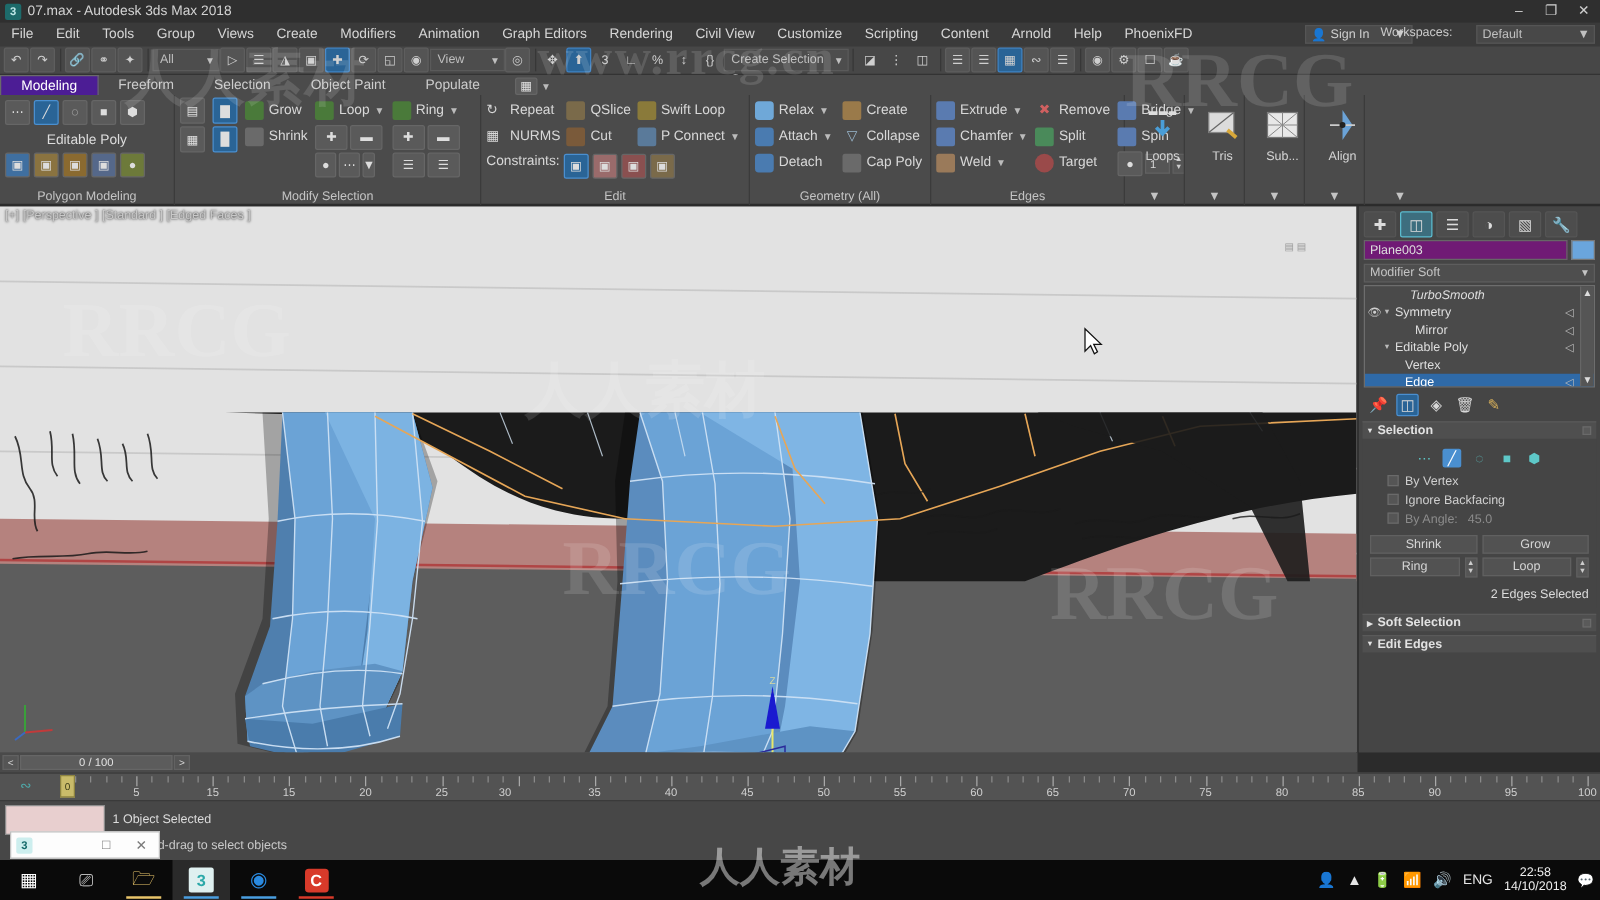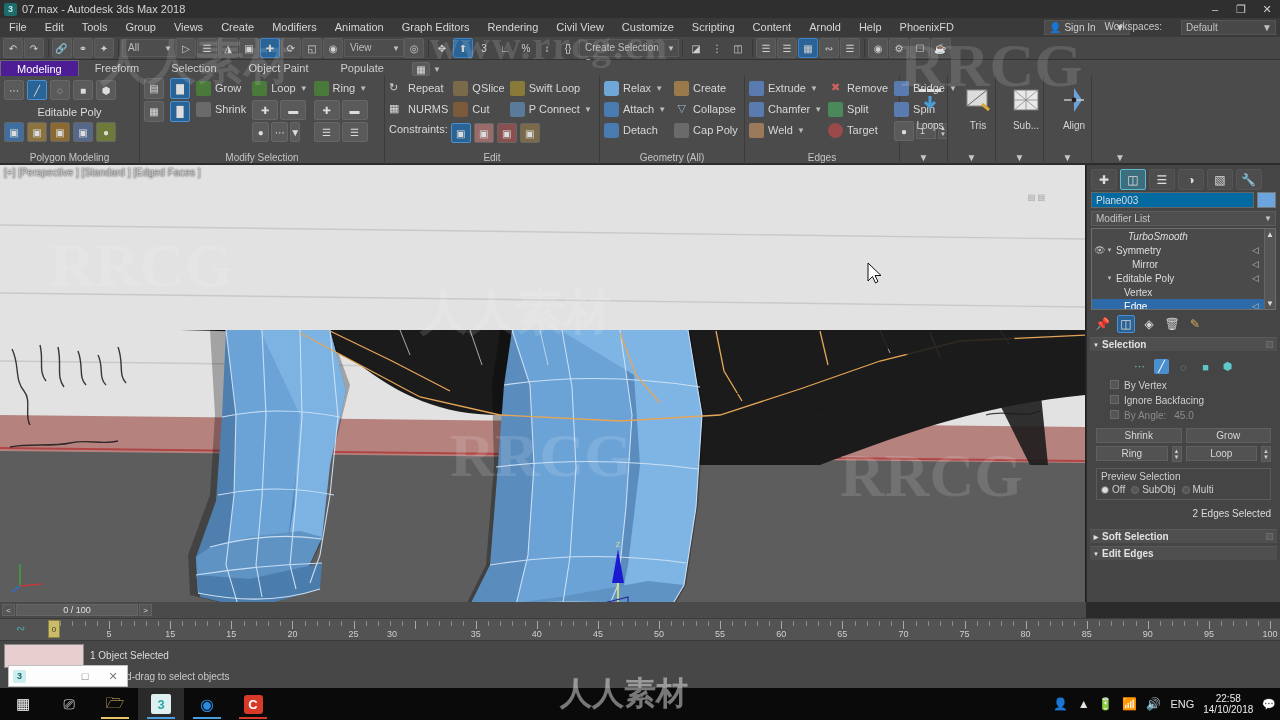--- a/index.html
+++ b/index.html
@@ -72,21 +72,21 @@
   #vpaxis{ position:absolute; left:8px; bottom:8px; width:40px; height:40px; z-index:30;}
   #statsv{position:absolute; right:40px; top:28px; font-size:8px; color:#9a9a9a; z-index:30;}
 
   
   #cmdpanel{ position:absolute; left:1087px; top:165px; width:193px; height:437px; background:#454545;}
   #cptabs{ display:flex; height:26px; align-items:center; padding:3px 2px 0 4px; gap:3px;}
   #cptabs .cpt{ width:26px; height:21px; border-radius:2px; display:flex; align-items:center;
     justify-content:center; background:#4d4d4d; border:1px solid #555; color:#dcdcdc; font-size:12px;}
   #cptabs .cpt.on{ background:#3d6e7e; border-color:#5bbccf;}
   #namerow{ display:flex; padding:1px 4px; gap:3px;}
-  #namefield{ flex:1; height:16px; background:#0369a1; border:1px solid #666; font-size:10px;
+  #namefield{ flex:1; height:16px; background:#701a75; border:1px solid #666; font-size:10px;
     color:#ddd; padding-left:4px; line-height:15px;}
   #colorchip{ width:19px; height:16px; background:#6aa5dd; border:1px solid #777;}
   #modlist{ margin:2px 4px; height:15px; background:#4e4e4e; border:1px solid #5d5d5d; font-size:10px;
     color:#c4c4c4; padding-left:4px; line-height:14px; position:relative;}
   #modlist .cv{ position:absolute; right:3px; top:0; font-size:8px;}
   #stack{ margin:1px 4px; height:82px; background:#4a4a4a; border:1px solid #6d6d6d; position:relative;
     overflow:hidden;}
   .srow{ height:14px; display:flex; align-items:center; font-size:10px; color:#dedede; padding-left:2px;
     position:relative;}
   .srow.sel{ background:#2f6aa8; color:#fff;}
@@ -700,21 +700,21 @@
     <span class="cpt">☰</span>
     <span class="cpt">◑</span>
     <span class="cpt">▧</span>
     <span class="cpt">🔧</span>
   </div>
   <div id="namerow">
     <div id="namefield">Plane003</div>
     <div id="colorchip"></div>
   </div>
   <div id="modlist">
-    <span>Modifier List</span>
+    <span>Modifier Soft</span>
     <span class="cv">▼</span>
   </div>
   <div id="stack">
     <div class="srow">
       <span class="eye"></span>
       <span class="tri"></span>
       <span class="sname" style="font-style:italic;margin-left:14px">TurboSmooth</span>
     </div>
     <div class="srow">
       <span class="eye">👁</span>
@@ -788,37 +788,20 @@
       </div>
       <div class="btnrow">
         <div class="pbtn">Shrink</div>
         <div class="pbtn">Grow</div>
       </div>
       <div class="btnrow">
         <div class="pbtn">Ring</div>
         <div class="spin">▲<br>▼</div>
         <div class="pbtn">Loop</div>
         <div class="spin">▲<br>▼</div>
-      </div>
-      <div class="grpbox">
-        <div class="gt">Preview Selection</div>
-        <div class="radios">
-          <label>
-            <i class="on"></i>
-            <span>Off</span>
-          </label>
-          <label>
-            <i></i>
-            <span>SubObj</span>
-          </label>
-          <label>
-            <i></i>
-            <span>Multi</span>
-          </label>
-        </div>
       </div>
       <div class="selcount">2 Edges Selected</div>
     </div>
   </div>
 
   <div class="rollup" style="margin-top:4px">
     <div class="rhead">
       <span class="tri">▶</span>
       <span>Soft Selection</span>
       <span class="sq"></span>
@@ -868,21 +851,21 @@
     <div class="tick" style="left: 316.84px;"></div>
     <div class="tick" style="left: 329.06px;"></div>
     <div class="tick" style="left: 341.28px;"></div>
     <div class="tick maj" style="left: 353.5px;"></div>
     <div class="tlab" style="left: 353.5px;">25</div>
     <div class="tick" style="left: 365.72px;"></div>
     <div class="tick" style="left: 377.94px;"></div>
     <div class="tick" style="left: 390.16px;"></div>
     <div class="tick" style="left: 402.38px;"></div>
     <div class="tick maj" style="left: 414.6px;"></div>
-    <div class="tlab" style="left: 392px;">30</div>
+    <div class="tlab" style="left: 404px;">30</div>
     <div class="tick" style="left: 426.82px;"></div>
     <div class="tick" style="left: 439.04px;"></div>
     <div class="tick" style="left: 451.26px;"></div>
     <div class="tick" style="left: 463.48px;"></div>
     <div class="tick maj" style="left: 475.7px;"></div>
     <div class="tlab" style="left: 475.7px;">35</div>
     <div class="tick" style="left: 487.92px;"></div>
     <div class="tick" style="left: 500.14px;"></div>
     <div class="tick" style="left: 512.36px;"></div>
     <div class="tick" style="left: 524.58px;"></div>

